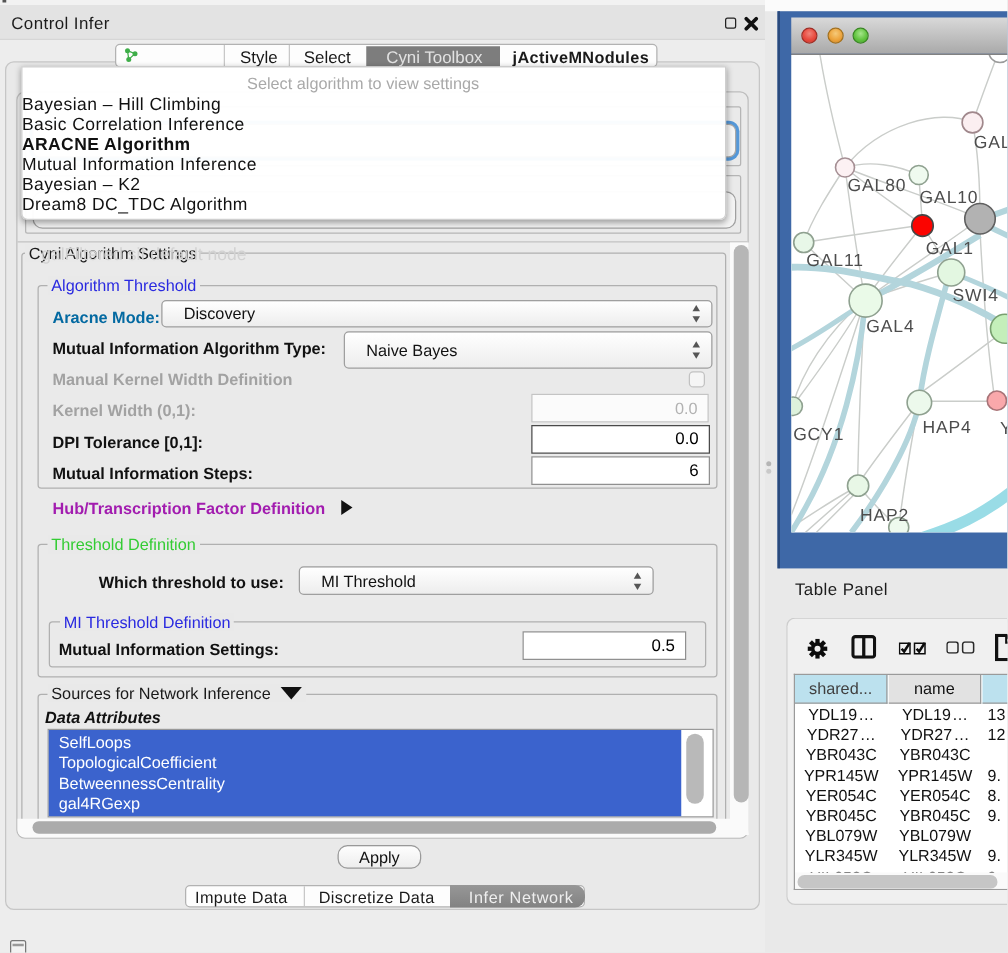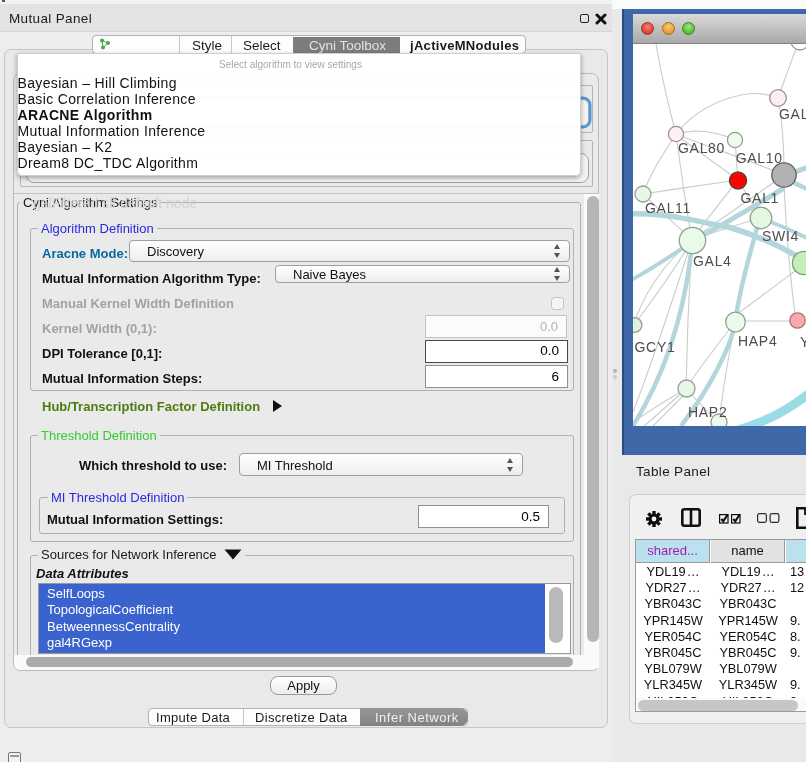--- a/index.html
+++ b/index.html
@@ -14,21 +14,21 @@
 .combo .arr::after { content:""; position:absolute; left:1px; bottom:0; border-left:3.5px solid transparent; border-right:3.5px solid transparent; border-top:5px solid #555; }
 </style>
 </head>
 <body>
 
 <div class="abs" style="left:0;top:0;width:612px;height:762px;background:#ededed;"></div>
 <div class="abs" style="left:0;top:0;width:612px;height:4px;background:#f2f2f2;"></div>
 <div class="abs" style="left:2px;top:0;width:3px;height:2px;background:#555;"></div>
 
 <div class="abs" style="left:0;top:4px;width:612px;height:28px;background:#e3e3e3;border-bottom:1px solid #d6d6d6;"></div>
-<div class="abs" style="left:9px;top:11px;font-size:13.5px;letter-spacing:0.35px;color:#1c1c1c;">Mutual Panel</div>
+<div class="abs" style="left:9px;top:11px;font-size:13.5px;letter-spacing:0.35px;color:#1c1c1c;">Control Infer</div>
 
 <div class="abs" style="left:580px;top:14px;width:9px;height:9px;border:1.6px solid #222;border-radius:2px;"></div>
 <svg class="abs" style="left:595px;top:13px;" width="12" height="12" viewBox="0 0 12 12">
     <path d="M2 2 L10 10 M10 2 L2 10" stroke="#111" stroke-width="3" stroke-linecap="round"></path>
   </svg>
 
 <div class="abs" style="left:4px;top:49px;width:604px;height:679px;background:#e9e9e9;border:1px solid #c6c6c6;border-radius:7px;"></div>
 
 <div class="abs" style="left:92px;top:35px;width:434px;height:19px;background:#fdfdfd;border:1px solid #b2b2b2;border-radius:4px;"></div>
 <div class="abs" style="left:179px;top:36px;width:1px;height:17px;background:#c8c8c8;"></div>
@@ -52,45 +52,45 @@
 <div class="abs" style="left:26px;top:99px;width:563px;height:27px;background:#f6f6f6;border:1px solid #a8a8a8;border-radius:6px;box-shadow:0 0 0 2.5px #5598d8;"></div>
 <div class="abs" style="left:20px;top:140px;width:573px;height:47px;border:1px solid #b5b5b5;border-radius:2px;"></div>
 <div class="abs" style="left:26px;top:153px;width:563px;height:30px;background:#f4f4f4;border:1px solid #a0a0a0;border-radius:8px;"></div>
 
 <div class="abs" style="left:14px;top:193px;width:584px;height:1px;background:#c2c2c2;"></div>
 
 <div class="abs" style="left:17px;top:202px;width:564px;height:456px;border:1px solid #b0b0b0;border-radius:3px;"></div>
 <div class="abs" style="left:20px;top:195px;background:#e9e9e9;padding:0 3px;font-size:13px;color:#1a1a1a;">Cyni Algorithm Settings</div>
 
 <div class="abs" style="left:30px;top:228px;width:544px;height:163px;border:1px solid #b0b0b0;border-radius:3px;"></div>
-<div class="abs" style="left:38px;top:221px;background:#e9e9e9;padding:0 3px;font-size:13px;color:#2a2ae0;">Algorithm Definition</div>
+<div class="abs" style="left:38px;top:221px;background:#e9e9e9;padding:0 3px;font-size:13px;color:#2a2ae0;">Algorithm Threshold</div>
 
 <div class="abs b" style="left:42px;top:246px;font-size:13px;color:#0369a1;">Aracne Mode:</div>
 <div class="abs b" style="left:42px;top:271px;font-size:13px;color:#111;">Mutual Information Algorithm Type:</div>
 <div class="abs b" style="left:42px;top:296px;font-size:13px;color:#a2a2a2;">Manual Kernel Width Definition</div>
 <div class="abs b" style="left:42px;top:321px;font-size:13px;color:#a2a2a2;">Kernel Width (0,1):</div>
 <div class="abs b" style="left:42px;top:346px;font-size:13px;color:#111;">DPI Tolerance [0,1]:</div>
 <div class="abs b" style="left:42px;top:371px;font-size:13px;color:#111;">Mutual Information Steps:</div>
 
 <div class="combo abs" style="left:129px;top:240px;width:441px;height:22px;">
     <span class="ct">Discovery</span>
     <span class="arr"></span>
   </div>
-<div class="combo abs" style="left:275px;top:265px;width:295px;height:18px;text-decoration:underline;">
+<div class="combo abs" style="left:275px;top:265px;width:295px;height:30px;text-decoration:underline;">
     <span class="ct">Naive Bayes</span>
     <span class="arr"></span>
   </div>
 
 <div class="abs" style="left:551px;top:297px;width:13px;height:13px;background:#f5f5f5;border:1px solid #c2c2c2;border-radius:3.5px;"></div>
 
 <div class="abs" style="left:425px;top:315px;width:142px;height:23px;background:#fbfbfb;border:1px solid #c4c4c4;font-size:13px;color:#b2b2b2;text-align:right;line-height:21px;padding-right:8px;">0.0</div>
 <div class="abs" style="left:425px;top:340px;width:143px;height:23px;background:#fff;border:1.5px solid #4a4a4a;font-size:13.5px;color:#000;text-align:right;line-height:20px;padding-right:8px;">0.0</div>
 <div class="abs" style="left:425px;top:365px;width:143px;height:23px;background:#fff;border:1px solid #909090;font-size:13.5px;color:#000;text-align:right;line-height:21px;padding-right:8px;">6</div>
 
-<div class="abs" style="left:42px;top:399px;font-size:13px;color:#4d7c0f;font-weight:600;">Hub/Transcription Factor Definition</div>
+<div class="abs" style="left:42px;top:399px;font-size:13px;color:#a21caf;font-weight:600;">Hub/Transcription Factor Definition</div>
 <svg class="abs" style="left:271px;top:399px;" width="13" height="14" viewBox="0 0 13 14">
     <path d="M2 1 L11 7 L2 13 Z" fill="#111"></path>
   </svg>
 
 <div class="abs" style="left:30px;top:435px;width:544px;height:107px;border:1px solid #b0b0b0;border-radius:3px;"></div>
 <div class="abs" style="left:38px;top:428px;background:#e9e9e9;padding:0 3px;font-size:13px;color:#33cc33;">Threshold Definition</div>
 <div class="abs b" style="left:79px;top:458px;font-size:13px;color:#111;">Which threshold to use:</div>
 <div class="combo abs" style="left:239px;top:453px;width:284px;height:23px;">
     <span class="ct">MI Threshold</span>
     <span class="arr"></span>
@@ -126,21 +126,21 @@
 <div class="abs" style="left:255px;top:710px;font-size:13px;letter-spacing:0.3px;color:#1a1a1a;">Discretize Data</div>
 <div class="abs" style="left:375px;top:710px;font-size:13px;letter-spacing:0.5px;color:#efefef;">Infer Network</div>
 
 <div class="abs" style="left:8px;top:752px;width:13px;height:12px;border:1.5px solid #777;background:#f2f2f2;border-radius:2px;"></div>
 <div class="abs" style="left:10px;top:755px;width:9px;height:1.5px;background:#999;"></div>
 
 <div class="abs" style="left:613px;top:369px;width:4px;height:4px;border-radius:50%;background:#b5b5b5;"></div>
 <div class="abs" style="left:613px;top:375px;width:4px;height:4px;border-radius:50%;background:#c9c9c9;"></div>
 
 <div class="abs" style="left:16.5px;top:52.5px;width:564px;height:123.5px;background:rgba(255,255,255,0.97);border:1px solid #cfcfcf;border-radius:0 0 5px 5px;box-shadow:0 2px 5px rgba(0,0,0,0.35);"></div>
-<div class="abs" style="left:16.5px;top:59px;width:548px;text-align:center;font-size:10px;color:#a9a9a9;">Select algorithm to view settings</div>
+<div class="abs" style="left:16.5px;top:59px;width:548px;text-align:center;font-size:13px;color:#a9a9a9;">Select algorithm to view settings</div>
 <div class="abs" style="left:17.5px;top:75px;font-size:14px;letter-spacing:0.35px;color:#111;line-height:16px;">Bayesian – Hill Climbing<br>Basic Correlation Inference<br><span class="b">ARACNE Algorithm</span><br>Mutual Information Inference<br>Bayesian – K2<br>Dream8 DC_TDC Algorithm</div>
 
 <div class="abs" style="left:33px;top:160px;font-size:14px;color:#d2d2d2;margin-top:35px;">galFiltered sif default node</div>
 
 <div class="abs" style="left:612px;top:0;width:194px;height:9px;background:#fbfbfb;"></div>
 <div class="abs" style="left:622px;top:9px;width:184px;height:446px;background:#3e68a7;"></div>
 <div class="abs" style="left:622px;top:9px;width:2px;height:446px;background:#2a4a7d;"></div>
 
 <div class="abs" style="left:633px;top:14px;width:173px;height:30px;background:linear-gradient(#d9d9d9,#a9a9a9);border-bottom:1px solid #818181;"></div>
 <div class="abs" style="left:641px;top:22px;width:13px;height:13px;border-radius:50%;background:radial-gradient(circle at 50% 35%, #f08379 0%, #e8493d 55%, #c93a30 100%);border:0.5px solid #9f2e26;"></div>
@@ -256,21 +256,21 @@
 <svg class="abs" style="left:756.5px;top:513px;" width="23" height="10" viewBox="0 0 23 10">
     <rect x="0.6" y="0.6" width="8.8" height="8.8" rx="1.8" fill="none" stroke="#2a2a2a" stroke-width="1.2"></rect>
     <rect x="13.1" y="0.6" width="8.8" height="8.8" rx="1.8" fill="none" stroke="#2a2a2a" stroke-width="1.2"></rect>
   </svg>
 <svg class="abs" style="left:796px;top:507px;" width="16" height="22" viewBox="0 0 16 22">
     <path d="M1.3 1.3 H9 L14.7 7 V20.7 H1.3 Z" fill="none" stroke="#111" stroke-width="2.6"></path>
     <path d="M9 1.3 V7 H14.7" fill="none" stroke="#111" stroke-width="1.8"></path>
   </svg>
 
 <div class="abs" style="left:635px;top:539px;width:171px;height:173px;background:#fff;border:1px solid #9a9a9a;border-right:none;overflow:hidden;">
-  <div style="position:absolute;left:0;top:0;width:74px;height:23px;background:#bce1ee;border-right:1px solid #9a9a9a;border-bottom:1px solid #9a9a9a;text-align:center;font-size:13px;line-height:22px;color:#a21caf;">shared...</div>
+  <div style="position:absolute;left:0;top:0;width:74px;height:23px;background:#bce1ee;border-right:1px solid #9a9a9a;border-bottom:1px solid #9a9a9a;text-align:center;font-size:13px;line-height:22px;color:#404040;">shared...</div>
   <div style="position:absolute;left:75px;top:0;width:74px;height:23px;background:#e2e2e2;border-right:1px solid #9a9a9a;border-bottom:1px solid #9a9a9a;text-align:center;font-size:13px;line-height:22px;color:#111;">name</div>
   <div style="position:absolute;left:150px;top:0;width:40px;height:23px;background:#bce1ee;border-bottom:1px solid #9a9a9a;"></div>
   <div style="position:absolute;left:0;top:24px;width:74px;font-size:12.8px;color:#111;text-align:center;line-height:16.2px;">YDL19 …<br>YDR27 …<br>YBR043C<br>YPR145W<br>YER054C<br>YBR045C<br>YBL079W<br>YLR345W<br>YIL052C</div>
   <div style="position:absolute;left:75px;top:24px;width:74px;font-size:12.8px;color:#111;text-align:center;line-height:16.2px;">YDL19 …<br>YDR27 …<br>YBR043C<br>YPR145W<br>YER054C<br>YBR045C<br>YBL079W<br>YLR345W<br>YIL052C</div>
   <div style="position:absolute;left:154px;top:24px;width:40px;font-size:12.8px;color:#111;line-height:16.2px;">13<br>12<br>&nbsp;<br>9.<br>8.<br>9.<br>&nbsp;<br>9.<br>9.</div>
   <div style="position:absolute;left:0px;top:158px;width:171px;height:15px;background:#fafafa;"></div>
   <div style="position:absolute;left:2px;top:160px;width:160px;height:11px;background:#c6c6c6;border-radius:6px;"></div>
 </div>
 
 </body></html>

